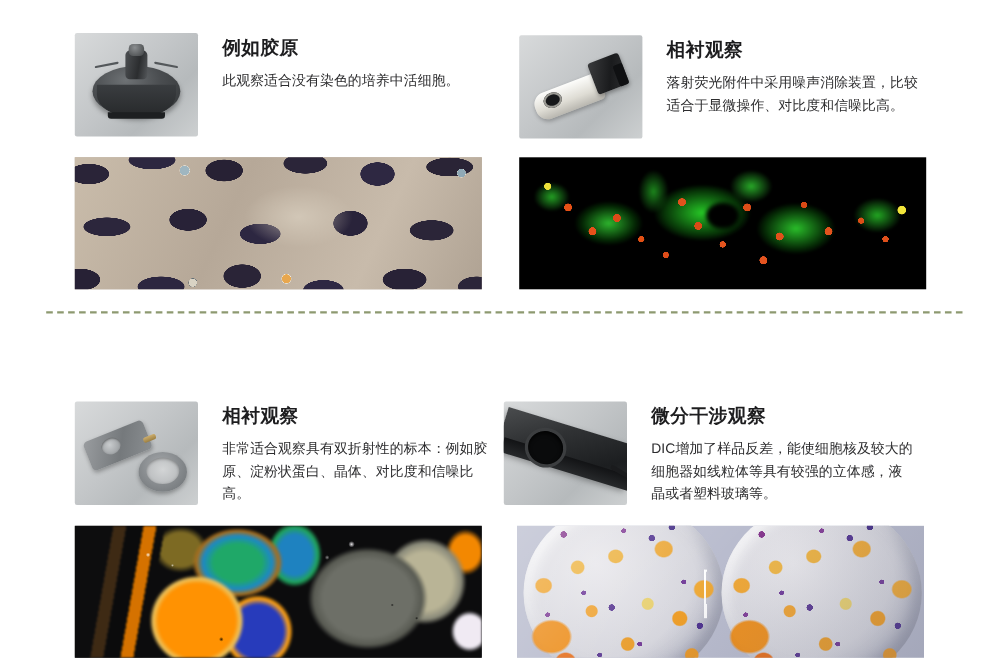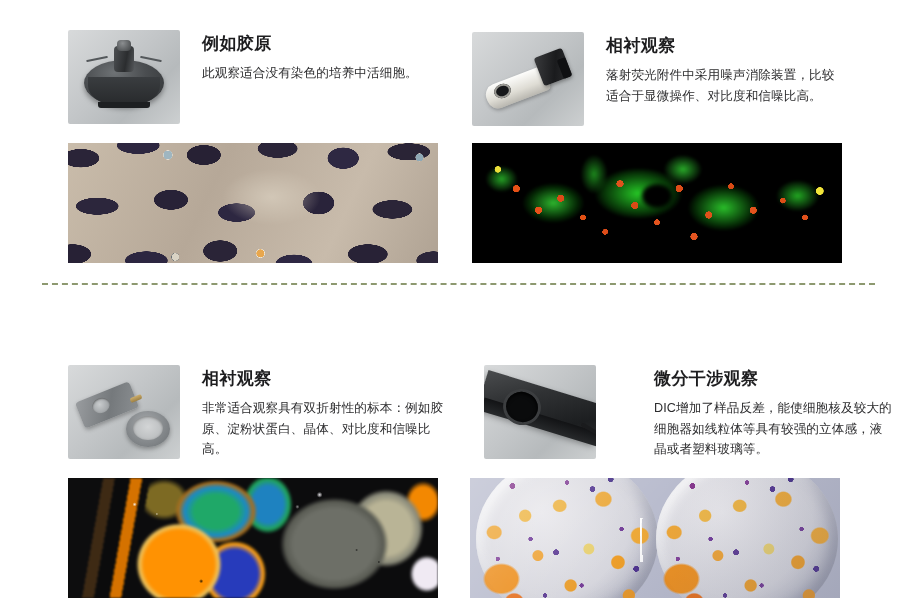--- a/index.html
+++ b/index.html
@@ -422,21 +422,21 @@
       <p class="title">相衬观察</p>
       <p class="desc w3">非常适合观察具有双折射性的标本：例如胶原、淀粉状蛋白、晶体、对比度和信噪比高。</p>
     </div>
   </div>
 
   <div class="photo p-pol" style="left:68px; top:478px;">
     <div class="crystals"></div>
     <div class="speckle"></div>
   </div>
 
-  <div class="block header-row" style="left:484px; top:365px;gap:36px;">
+  <div class="block header-row" style="left:458px; top:365px;">
     <div class="thumb t-dic">
       <div class="bar"></div>
       <div class="bar2"></div>
       <div class="hole"></div>
       <div class="cable"></div>
     </div>
     <div class="text-col">
       <p class="title">微分干涉观察</p>
       <p class="desc w4">DIC增加了样品反差，能使细胞核及较大的细胞器如线粒体等具有较强的立体感，液晶或者塑料玻璃等。</p>
     </div>

